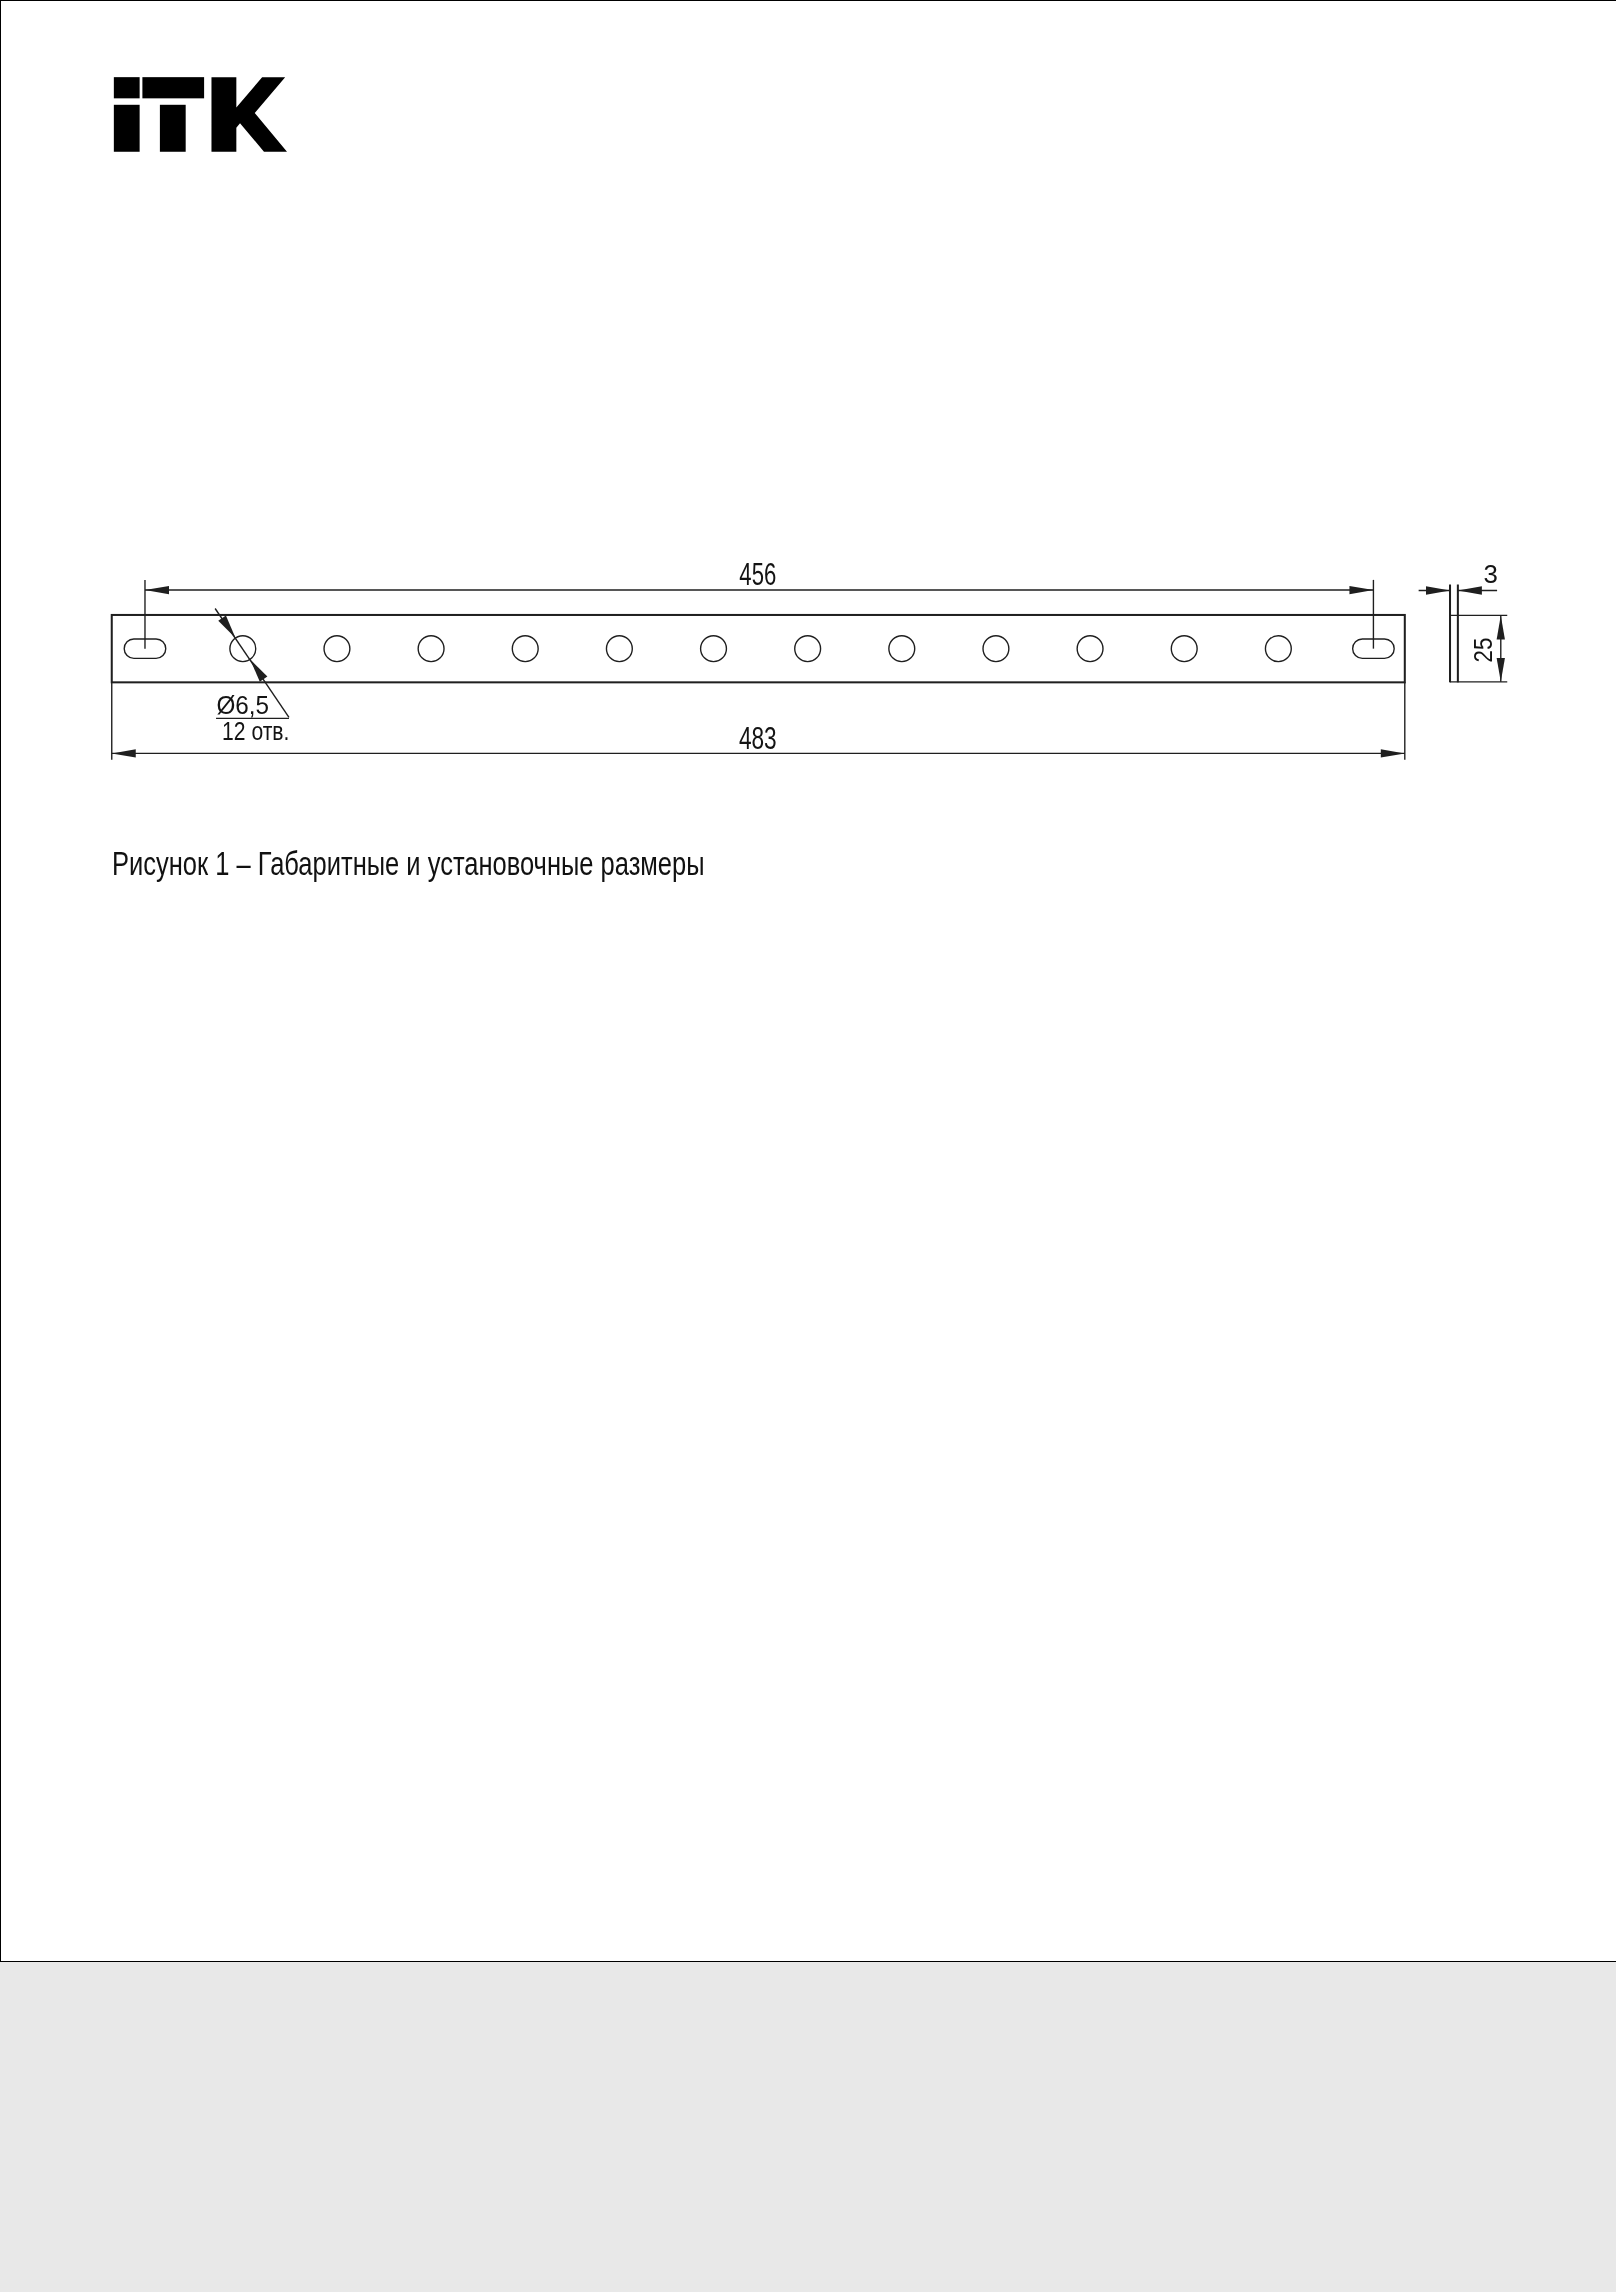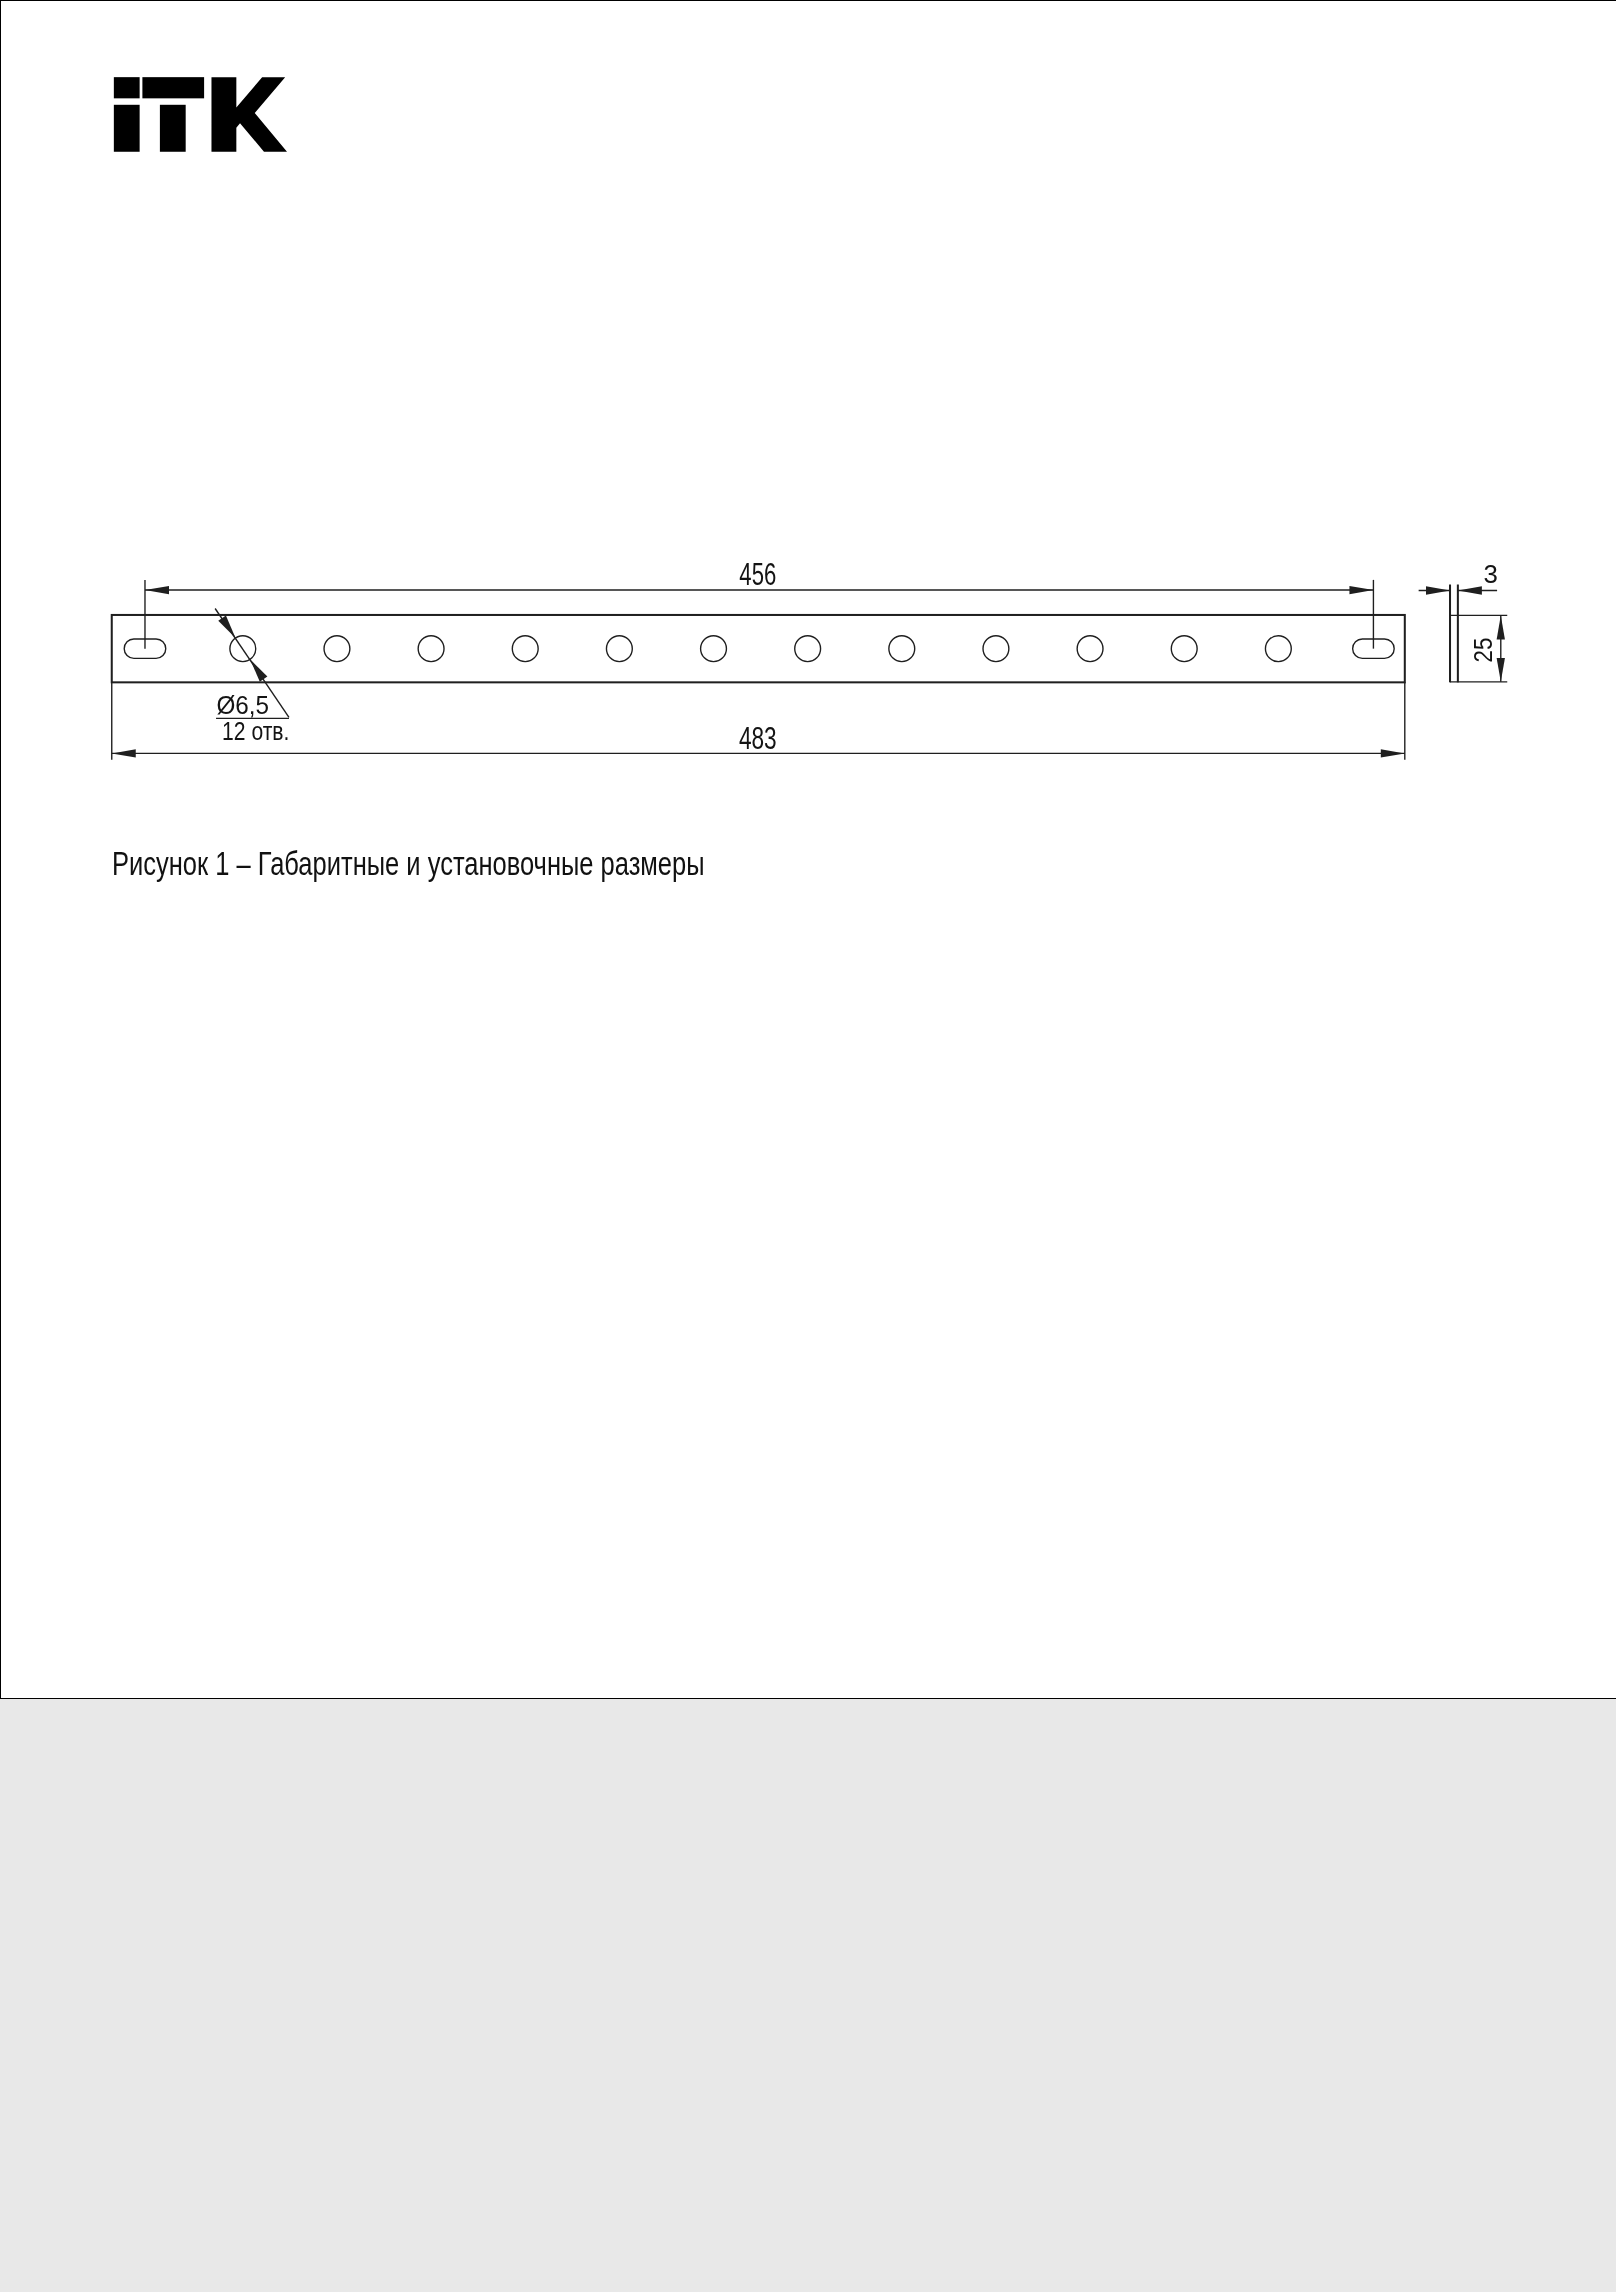--- a/index.html
+++ b/index.html
@@ -1,18 +1,18 @@
 <!DOCTYPE html>
 <html style="font-size:14.8px"><head>
 <meta charset="utf-8">
 <style>
   html,body{margin:0;padding:0;background:#e8e8e8;}
   .page{
     position:relative;
-    width:1617px;height:1699px;
+    width:1617px;height:1962px;
     background:#ffffff;
     border:1.8px solid #000;
     box-sizing:border-box;
     overflow:hidden;
     font-family:"Liberation Sans", sans-serif;
   }
   .logo-svg{position:absolute;left:111px;top:74px;}
   .drawing-svg{position:absolute;left:0;top:0;}
   .drawing-svg text{
     font-family:"Liberation Sans", sans-serif;

